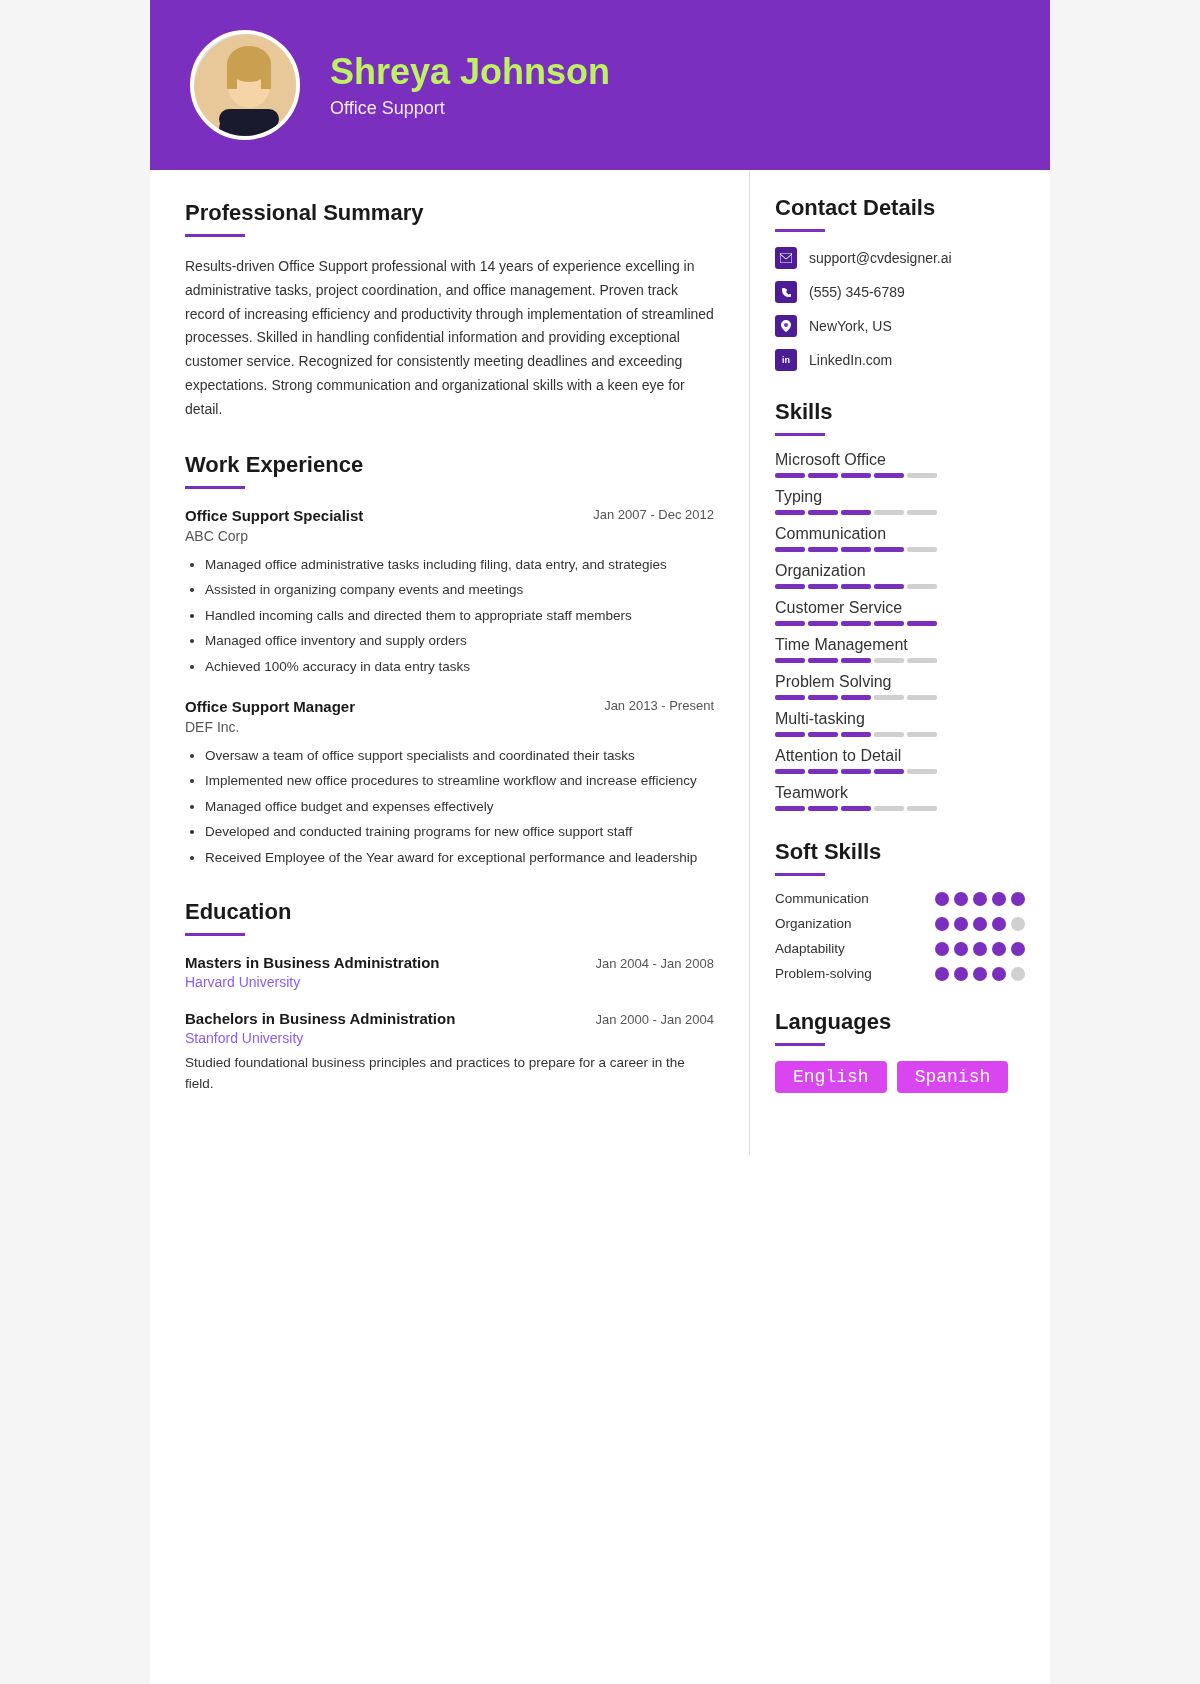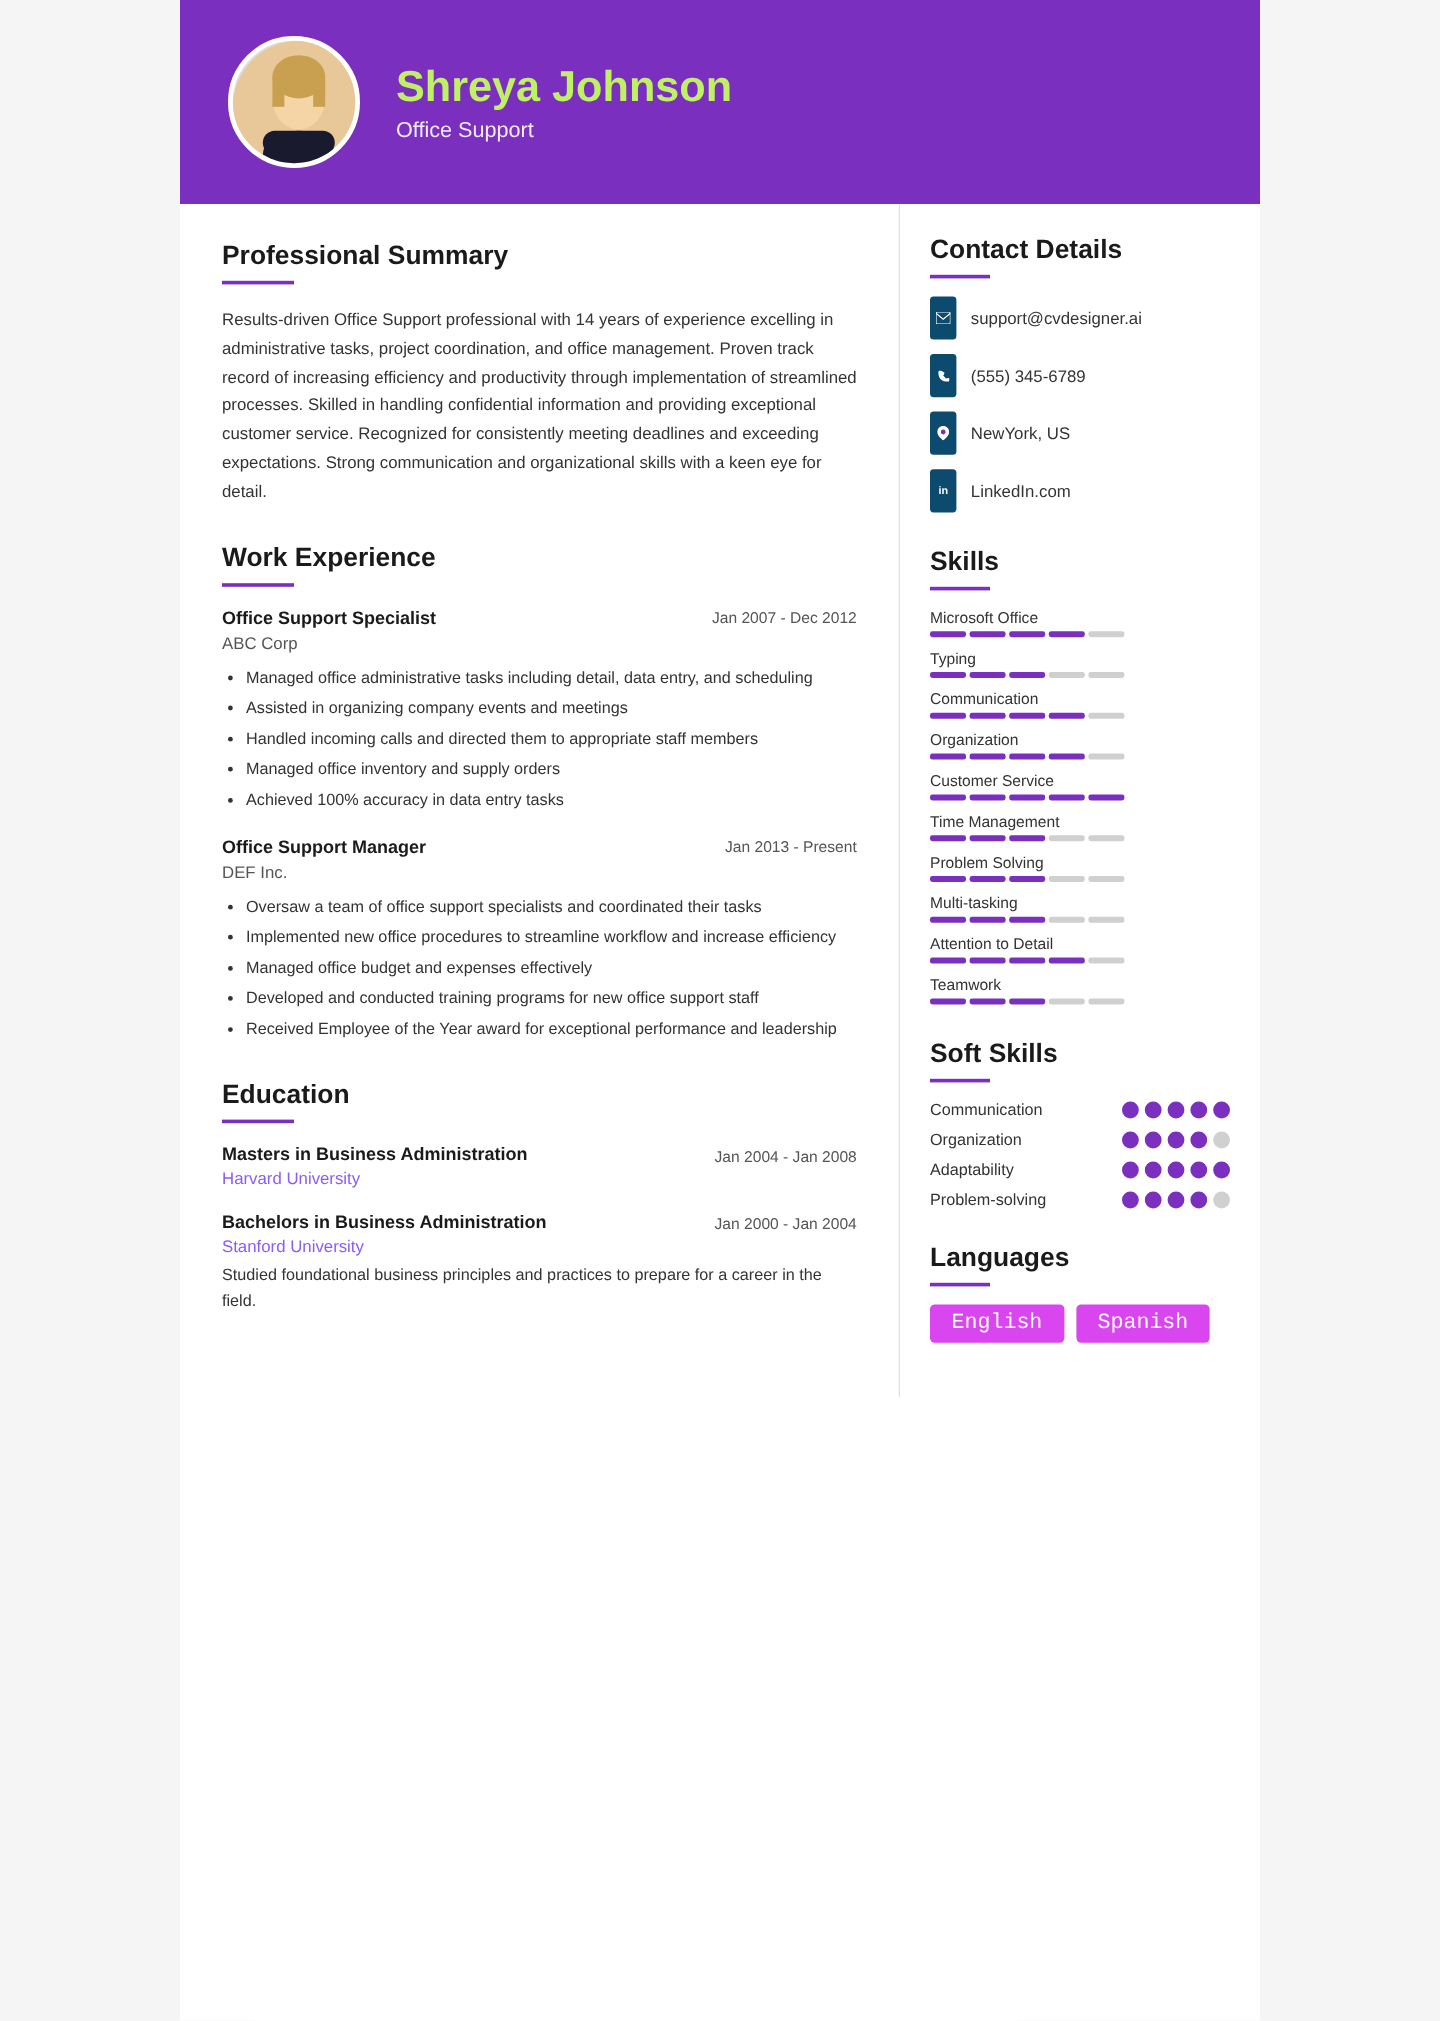--- a/index.html
+++ b/index.html
@@ -41,26 +41,26 @@
     .edu-entry { margin-bottom: 20px; }
     .edu-header { display: flex; justify-content: space-between; align-items: flex-end; margin-bottom: 3px; }
     .edu-degree { font-size: 15px; font-weight: bold; color: #1a1a1a; }
     .edu-dates { font-size: 13px; color: #555; white-space: nowrap; }
     .edu-school { font-size: 14px; color: #8b5cf6; margin-bottom: 6px; }
     .edu-desc { font-size: 13.5px; color: #333; line-height: 1.6; }
 
     
     .contact-section { margin-bottom: 28px; }
     .contact-item { display: flex; align-items: center; gap: 12px; margin-bottom: 12px; font-size: 14px; color: #333; }
-    .contact-icon { width: 22px; height: 36px; background: #0c4a6e; border-radius: 3px; display: flex; align-items: center; justify-content: center; color: #fff; font-size: 11px; flex-shrink: 0; }
+    .contact-icon { width: 22px; height: 22px; background: #4c1d95; border-radius: 3px; display: flex; align-items: center; justify-content: center; color: #fff; font-size: 11px; flex-shrink: 0; }
 
     
     .skills-section { margin-bottom: 28px; }
     .skill-item { margin-bottom: 10px; }
-    .skill-name { font-size: 13px; color: #333; margin-bottom: 4px; }
+    .skill-name { font-size: 16px; color: #333; margin-bottom: 4px; }
     .skill-bar { display: flex; gap: 3px; }
     .skill-segment { height: 5px; width: 30px; border-radius: 2px; }
     .skill-segment.filled { background: #7b2fbe; }
     .skill-segment.empty { background: #d0d0d0; }
 
     
     .soft-skills-section { margin-bottom: 28px; }
     .soft-skill-item { display: flex; justify-content: space-between; align-items: center; margin-bottom: 10px; }
     .soft-skill-name { font-size: 13.5px; color: #333; }
     .soft-skill-dots { display: flex; gap: 5px; }
@@ -116,21 +116,21 @@
         <div class="section-title">Work Experience</div>
         <div class="section-divider"></div>
 
         <div>
           <div class="job-header">
             <div class="job-title">Office Support Specialist</div>
             <div class="job-dates">Jan 2007 - Dec 2012</div>
           </div>
           <div class="job-company">ABC Corp</div>
           <ul class="job-bullets">
-            <li>Managed office administrative tasks including detail, data entry, and scheduling</li>
+            <li>Managed office administrative tasks including filing, data entry, and strategies</li>
             <li>Assisted in organizing company events and meetings</li>
             <li>Handled incoming calls and directed them to appropriate staff members</li>
             <li>Managed office inventory and supply orders</li>
             <li>Achieved 100% accuracy in data entry tasks</li>
           </ul>
         </div>
 
         <div>
           <div class="job-header">
             <div class="job-title">Office Support Manager</div>

